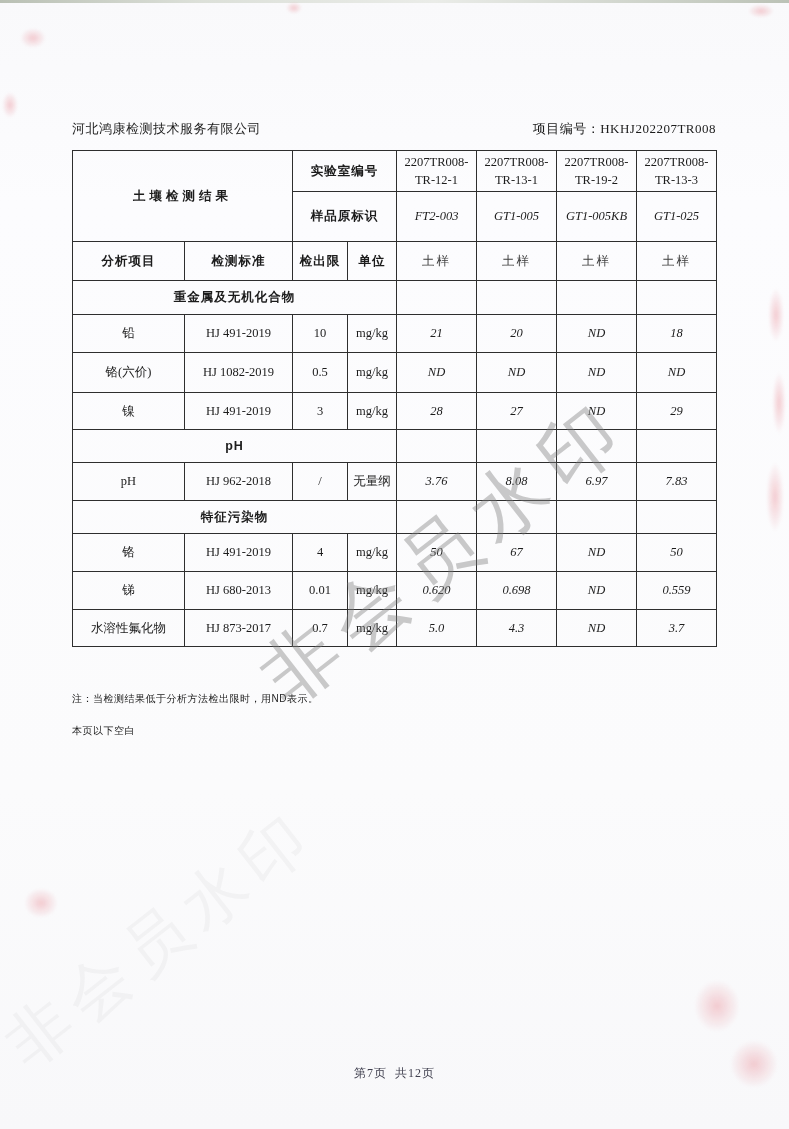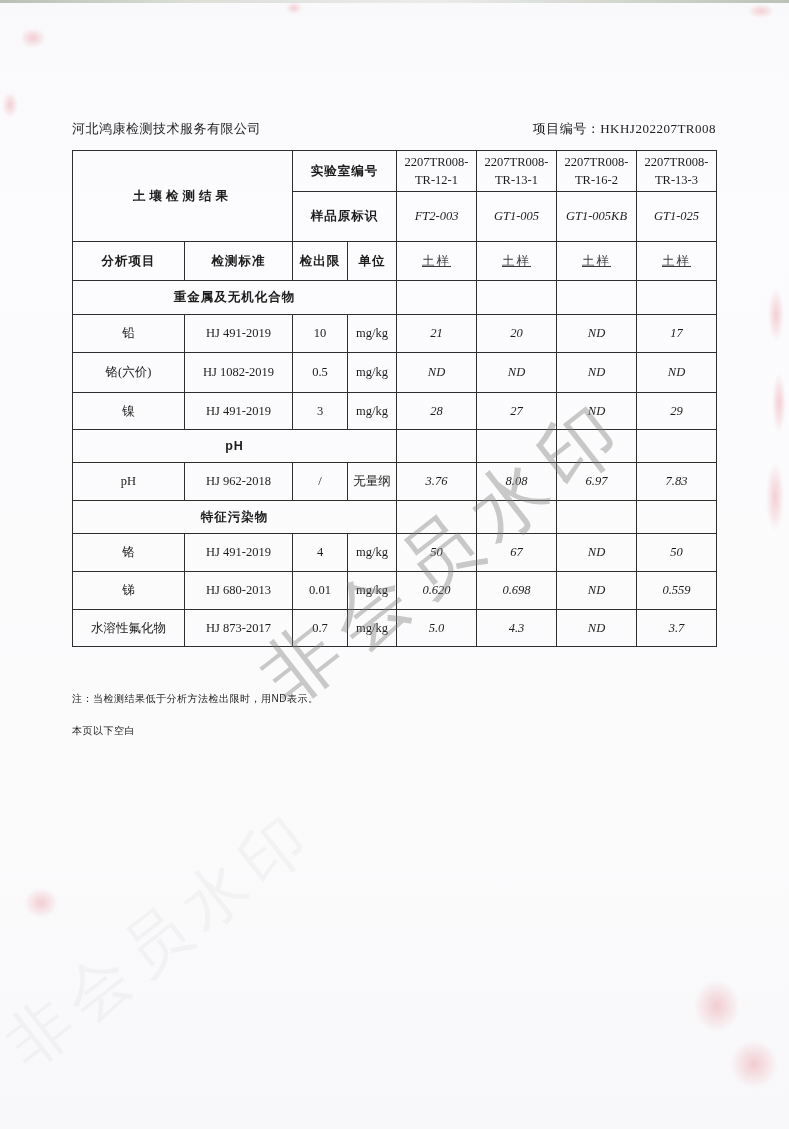--- a/index.html
+++ b/index.html
@@ -40,21 +40,21 @@
     font-size:12.5px;padding:2px 3px;
     overflow:hidden;
   }
   table.report{border:1.5px solid #232323;}
   .hei{font-family:"Liberation Sans","DejaVu Sans",sans-serif;font-weight:700;font-size:13px;letter-spacing:1px;}
   .title-cell{
     font-family:"Liberation Sans","DejaVu Sans",sans-serif;
     font-weight:700;font-size:23px;letter-spacing:4px;margin-top:24px;
   }
   .labid{font-size:11.5px;line-height:1.45;padding:3px 4px;}
-  .soil{font-size:12px;color:#3c3c3c;letter-spacing:2px;text-decoration:underline;}
+  .soil{font-size:12px;color:#3c3c3c;letter-spacing:2px;}
   .val{font-size:12.5px;font-style:italic;}
   .sec{letter-spacing:1px;}
   tr.rh40{height:40px;} tr.rh50{height:50px;} tr.rh39{height:39px;margin-left:40px;}
   tr.rh34{height:34px;margin-left:13px;} tr.rh38{height:38px;} tr.rh37{height:37px;} tr.rh33{height:33px;}
   .note,.blank-note{
     position:absolute;left:72px;
     font-family:"Liberation Sans","DejaVu Sans",sans-serif;
     font-weight:400;font-size:10px;letter-spacing:.5px;margin-top:42px;
   }
   .note{top:650px;}
@@ -118,21 +118,21 @@
         <col style="width:80px">
         <col style="width:80px">
         <col style="width:80px">
     </colgroup>
     <tbody>
       <tr class="rh40">
         <td class="title-cell" rowspan="2" colspan="2">土壤检测结果</td>
         <td class="hei" colspan="2">实验室编号</td>
         <td class="labid">2207TR008-TR-12-1</td>
         <td class="labid">2207TR008-TR-13-1</td>
-        <td class="labid">2207TR008-TR-16-2</td>
+        <td class="labid">2207TR008-TR-19-2</td>
         <td class="labid">2207TR008-TR-13-3</td>
       </tr>
       <tr class="rh50">
         <td class="hei" colspan="2">样品原标识</td>
         <td class="val">FT2-003</td>
         <td class="val">GT1-005</td>
         <td class="val">GT1-005KB</td>
         <td class="val">GT1-025</td>
       </tr>
       <tr class="rh39">
@@ -154,21 +154,21 @@
           <td></td>
       </tr>
       <tr class="rh38">
         <td>铅</td>
         <td>HJ 491-2019</td>
         <td>10</td>
         <td>mg/kg</td>
         <td class="val">21</td>
         <td class="val">20</td>
         <td class="val">ND</td>
-        <td class="val">17</td>
+        <td class="val">18</td>
       </tr>
       <tr class="rh40">
         <td>铬(六价)</td>
         <td>HJ 1082-2019</td>
         <td>0.5</td>
         <td>mg/kg</td>
         <td class="val">ND</td>
         <td class="val">ND</td>
         <td class="val">ND</td>
         <td class="val">ND</td>
@@ -241,14 +241,15 @@
       </tr>
     </tbody>
   </table>
 
   <div class="note">注：当检测结果低于分析方法检出限时，用ND表示。</div>
   <div class="blank-note">本页以下空白</div>
 
   <div class="wm wm-main">非会员水印</div>
   <div class="wm wm-ghost">非会员水印</div>
 
+  <div class="page-footer">第7页  共12页</div>
 
 </div>
 
 </body></html>

